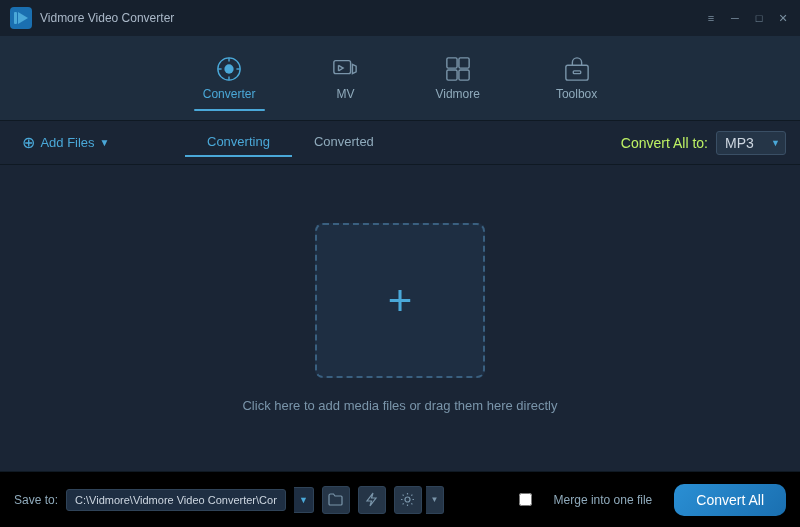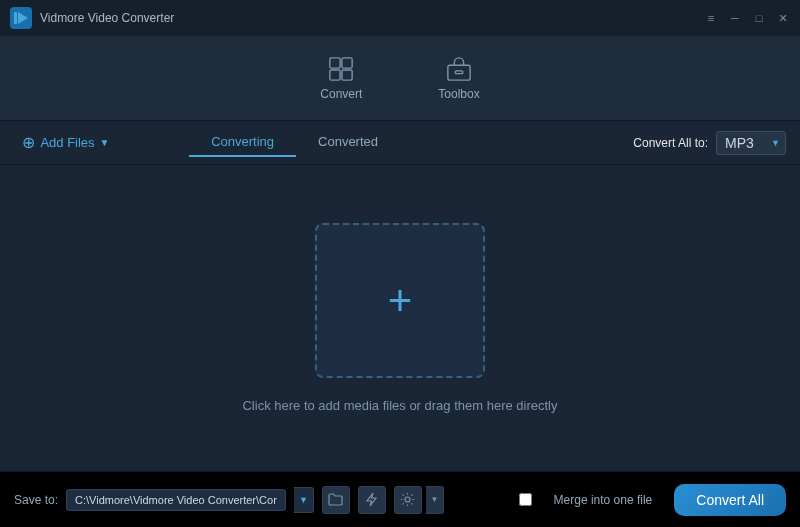--- a/index.html
+++ b/index.html
@@ -140,22 +140,22 @@
       border-bottom: 2px solid #4aa8d8;
     }
 
     #convert-all-to {
       display: flex;
       align-items: center;
       gap: 8px;
       margin-left: auto;
     }
     #convert-all-to-label {
-      font-size: 12px;
-      color: #e5e5e5;
+      font-size: 14px;
+      color: #bef264;
       white-space: nowrap;
     }
     #format-select {
       background: #253547;
       border: 1px solid #3a4f65;
       color: #cdd6e0;
       padding: 3px 24px 3px 8px;
       font-size: 14px;
       border-radius: 3px;
       cursor: pointer;
@@ -317,32 +317,56 @@
   <div id="title-bar-controls">
     <div class="title-btn">≡</div>
     <div class="title-btn">─</div>
     <div class="title-btn">□</div>
     <div class="title-btn" id="close-btn">✕</div>
   </div>
 </div>
 
 <div id="nav-bar">
 
-
+  <div class="nav-item active">
+    <div class="nav-icon">
+      <svg class="svg-icon" viewBox="0 0 28 28" fill="none" xmlns="http://www.w3.org/2000/svg">
+        <circle cx="14" cy="14" r="12" stroke="#4aa8d8" stroke-width="1.5" fill="none"></circle>
+        <circle cx="14" cy="14" r="5" fill="#4aa8d8"></circle>
+        <line x1="14" y1="2" x2="14" y2="6" stroke="#4aa8d8" stroke-width="1.5"></line>
+        <line x1="14" y1="22" x2="14" y2="26" stroke="#4aa8d8" stroke-width="1.5"></line>
+        <line x1="2" y1="14" x2="6" y2="14" stroke="#4aa8d8" stroke-width="1.5"></line>
+        <line x1="22" y1="14" x2="26" y2="14" stroke="#4aa8d8" stroke-width="1.5"></line>
+      </svg>
+    </div>
+    <span class="nav-label">Converter</span>
+  </div>
+
+  <div class="nav-item">
+    <div class="nav-icon">
+      <svg class="svg-icon" viewBox="0 0 28 28" fill="none" xmlns="http://www.w3.org/2000/svg">
+        <rect x="2" y="5" width="18" height="14" rx="2" stroke="#7a95aa" stroke-width="1.5" fill="none"></rect>
+        <polygon points="22,9 26,11 26,17 22,19" stroke="#7a95aa" stroke-width="1.5" fill="none"></polygon>
+        <line x1="7" y1="10" x2="7" y2="16" stroke="#7a95aa" stroke-width="1.5"></line>
+        <polyline points="7,10 12,13 7,16" stroke="#7a95aa" stroke-width="1.5" fill="none"></polyline>
+      </svg>
+    </div>
+    <span class="nav-label">MV</span>
+  </div>
 
   <div class="nav-item">
     <div class="nav-icon">
       <svg class="svg-icon" viewBox="0 0 28 28" fill="none" xmlns="http://www.w3.org/2000/svg">
         <rect x="2" y="2" width="11" height="11" rx="1.5" stroke="#7a95aa" stroke-width="1.5" fill="none"></rect>
         <rect x="15" y="2" width="11" height="11" rx="1.5" stroke="#7a95aa" stroke-width="1.5" fill="none"></rect>
         <rect x="2" y="15" width="11" height="11" rx="1.5" stroke="#7a95aa" stroke-width="1.5" fill="none"></rect>
         <rect x="15" y="15" width="11" height="11" rx="1.5" stroke="#7a95aa" stroke-width="1.5" fill="none"></rect>
       </svg>
     </div>
-    <span class="nav-label">Convert</span>
+    <span class="nav-label">Vidmore</span>
   </div>
 
   <div class="nav-item">
     <div class="nav-icon">
       <svg class="svg-icon" viewBox="0 0 28 28" fill="none" xmlns="http://www.w3.org/2000/svg">
         <rect x="2" y="10" width="24" height="16" rx="2" stroke="#7a95aa" stroke-width="1.5" fill="none"></rect>
         <path d="M9 10V7a5 5 0 0 1 10 0v3" stroke="#7a95aa" stroke-width="1.5" fill="none"></path>
         <rect x="10" y="16" width="8" height="3" rx="1" stroke="#7a95aa" stroke-width="1.5" fill="none"></rect>
       </svg>
     </div>

